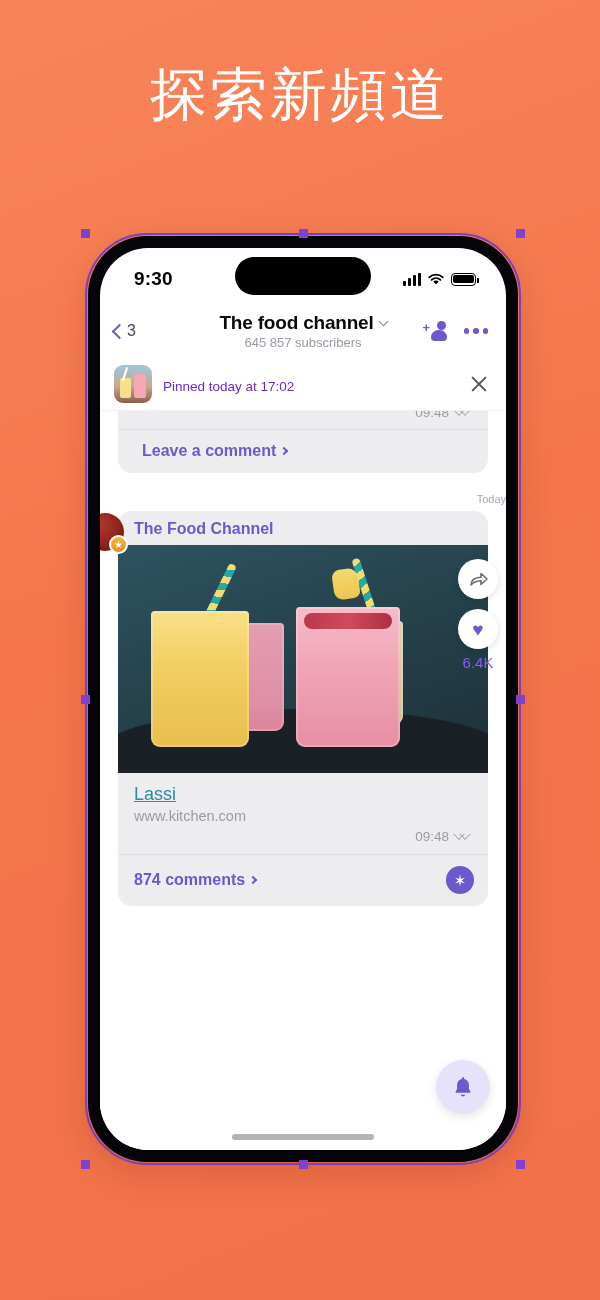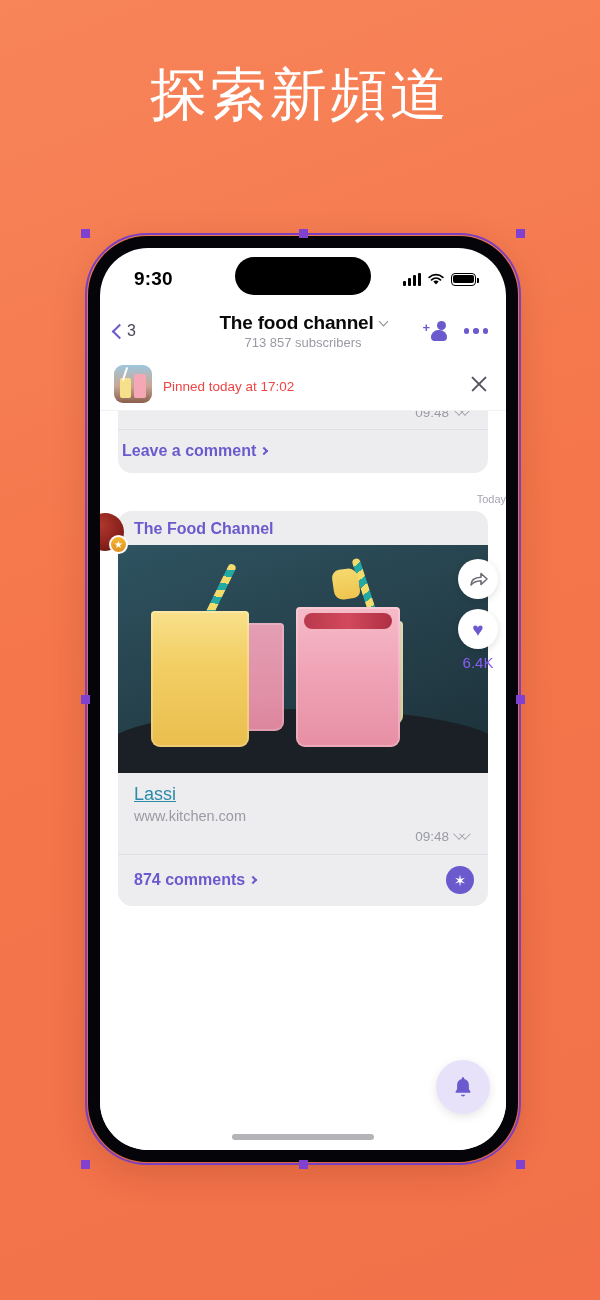--- a/index.html
+++ b/index.html
@@ -209,21 +209,21 @@
   .pin-thumb .g2 { left: 20px; width: 12px; height: 24px; background: #f5a7b6; }
   .pin-thumb .s1 {
     position: absolute; left: 10px; top: 2px; width: 2px; height: 14px;
     background: #fff; transform: rotate(18deg);
   }
   .pin-text { min-width: 0; }
   .pin-title {
     font-size: 16px; font-weight: bold; color: #6B5ACD;
     white-space: nowrap; overflow: hidden;
   }
-  .pin-sub { font-size: 13.5px; color: #ef4444; margin-top: 5px; }
+  .pin-sub { font-size: 13.5px; color: #6d28d9; margin-top: 5px; }
   .pin-close {
     margin-left: auto;
     width: 22px; height: 22px; position: relative;
   }
   .pin-close::before, .pin-close::after {
     content: ""; position: absolute;
     left: 1px; top: 10px; width: 20px; height: 1.8px;
     background: #55555F; border-radius: 1px;
   }
   .pin-close::before { transform: rotate(45deg); }
@@ -267,21 +267,21 @@
     border-left: 1.7px solid #9A9AA4; border-bottom: 1.7px solid #9A9AA4;
     transform: rotate(-45deg) scale(0.82);
   }
   .ticks::after {
     left: 6px;
     border-left: 1.7px solid #9A9AA4; border-bottom: 1.7px solid #9A9AA4;
     transform: rotate(-45deg) scale(0.82);
   }
   .bubble-footer {
     border-top: 1px solid #DEDEE3;
-    padding: 12px 4px 13px;
+    padding: 12px 24px 13px;
   }
   .link-row {
     display: inline-flex; align-items: center; gap: 5px;
     font-size: 16px; font-weight: bold; color: #6B5ACD;
   }
   .chev-r {
     width: 6px; height: 6px;
     border-right: 2px solid #6B5ACD; border-top: 2px solid #6B5ACD;
     transform: rotate(45deg);
   }
@@ -464,21 +464,21 @@
         <div class="chat-header">
           <div class="back-btn">
             <span class="chev-left"></span>
             <span class="back-count">3</span>
           </div>
           <div class="header-center">
             <div class="header-title-row">
               <span class="header-title">The food channel</span>
               <span class="chev-down"></span>
             </div>
-            <div class="header-sub">713 857 subscribers</div>
+            <div class="header-sub">645 857 subscribers</div>
           </div>
           <div class="header-actions">
             <span class="adduser">
               <span class="plus">+</span>
               <span class="head"></span>
               <span class="body"></span>
             </span>
             <span class="dots">
                 <i></i>
                 <i></i>

